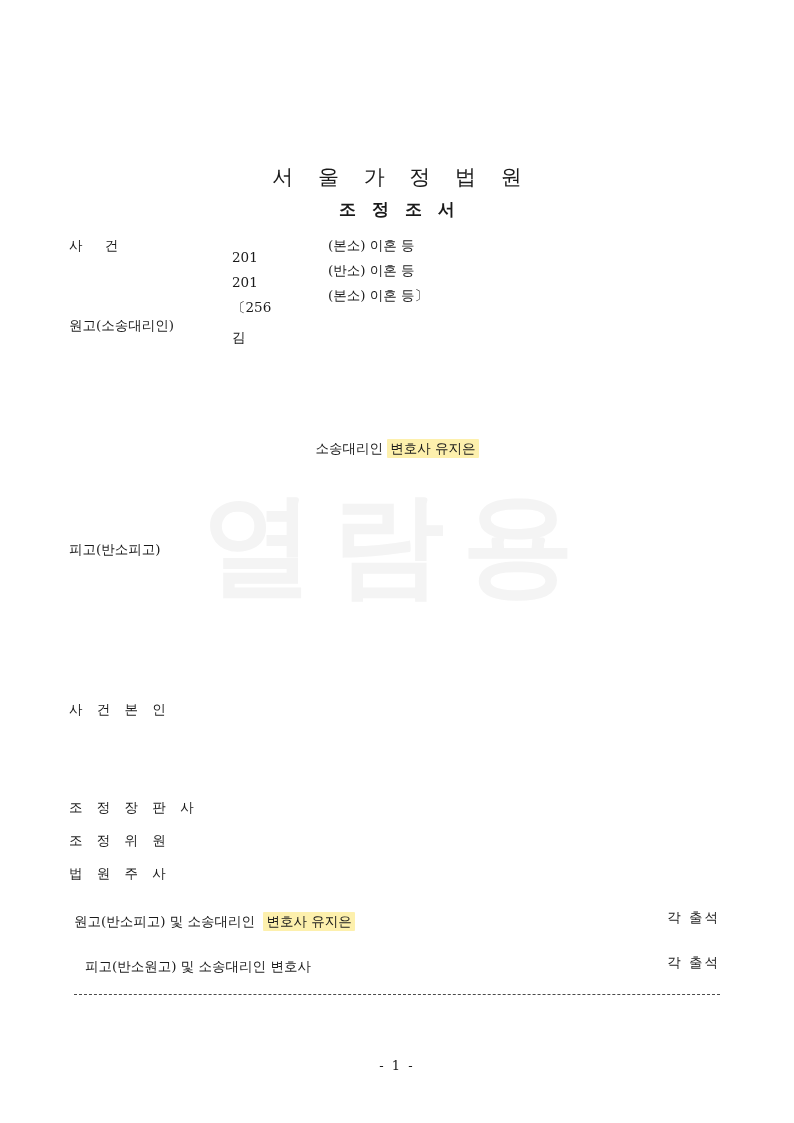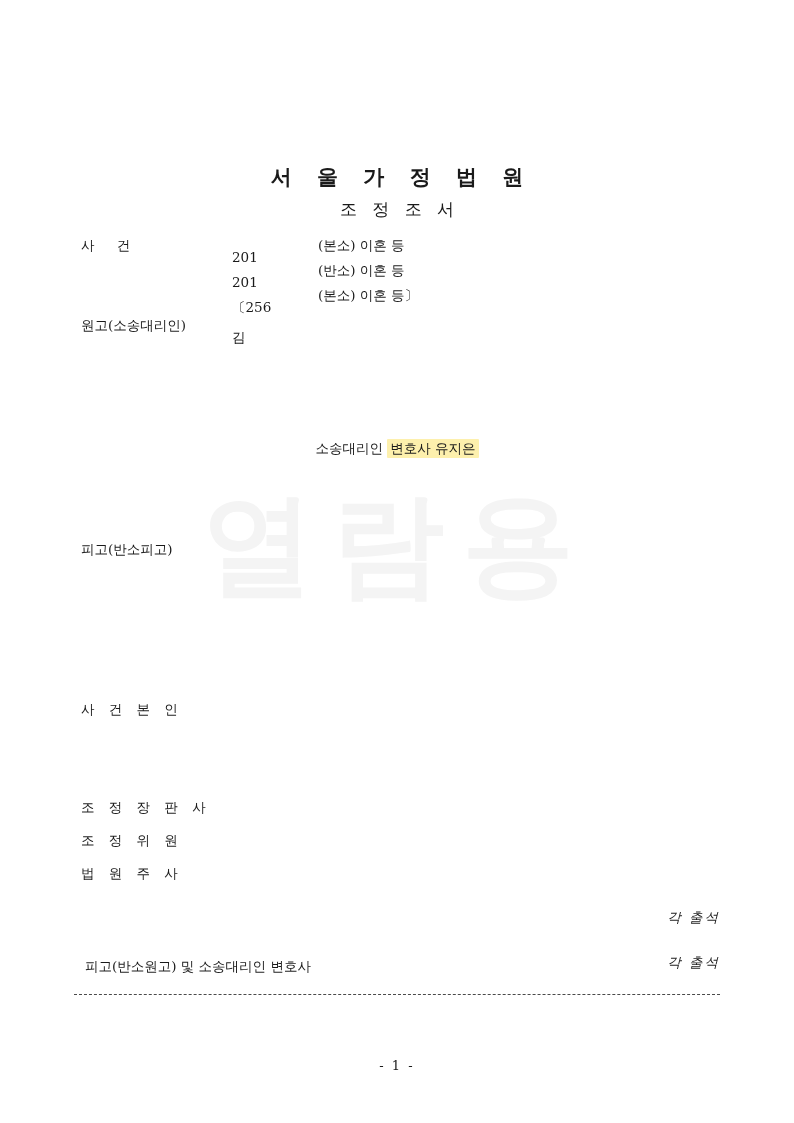--- a/index.html
+++ b/index.html
@@ -37,61 +37,61 @@
   }
 
   
   .doc-title {
     position: absolute;
     left: 0;
     top: 163px;
     width: 794px;
     text-align: center;
     font-size: 21px;
-    font-weight: 700;
+    font-weight: 400;
     letter-spacing: 9px;
     text-indent: 9px;
   }
   .doc-subtitle {
     position: absolute;
     left: 0;
     top: 198px;
     width: 794px;
     text-align: center;
     font-size: 17px;
-    font-weight: 400;
+    font-weight: 700;
     letter-spacing: 5px;
     text-indent: 5px;
   }
 
   
   .row {
     position: absolute;
     font-size: 13.5px;
     line-height: 24px;
     white-space: nowrap;
   }
   .lbl-spaced {
     letter-spacing: 9px;
   }
   .lbl-spaced-2 {
     letter-spacing: 5px;
   }
   .col-label {
     position: absolute;
-    left: 81px;
+    left: 69px;
   }
   .col-num {
     position: absolute;
     left: 232px;
     margin-top: 12px;
   }
   .col-paren {
     position: absolute;
-    left: 318px;
+    left: 328px;
   }
 
   .highlight {
     background: #fdf0ad;
     padding: 1px 3px 2px 3px;
     border-radius: 1px;
   }
 
   .center-line {
     position: absolute;
@@ -101,21 +101,20 @@
     font-size: 13.5px;
     white-space: nowrap;
   }
 
   .attend {
     position: absolute;
     right: 74px;
     font-size: 13.5px;
     letter-spacing: 2px;
     white-space: nowrap;
-    font-style: italic;
   }
 
   .dash-rule {
     position: absolute;
     left: 74px;
     top: 994px;
     width: 646px;
     border-top: 1px dashed #4a4a4a;
     height: 0;
   }
@@ -180,20 +179,24 @@
   </div>
   <div class="row" style="top:828px;left:0;width:794px;">
     <span class="col-label lbl-spaced-2">조 정 위 원</span>
     <span class="col-num"></span>
   </div>
   <div class="row" style="top:861px;left:0;width:794px;">
     <span class="col-label lbl-spaced-2">법 원 주 사</span>
     <span class="col-num"></span>
   </div>
 
+  <div class="row" style="top:909px;left:74px;">
+    <span>원고(반소피고) 및 소송대리인</span>
+    <span class="highlight" style="margin-left:4px;">변호사  유지은</span>
+  </div>
   <div class="attend" style="top:909px;">각  출석</div>
 
   <div class="row" style="top:954px;left:74px;margin-left:11px;">
     <span>피고(반소원고) 및 소송대리인 변호사</span>
   </div>
   <div class="attend" style="top:954px;">각  출석</div>
 
   <div class="dash-rule"></div>
 
   <div class="page-number">- 1 -</div>

